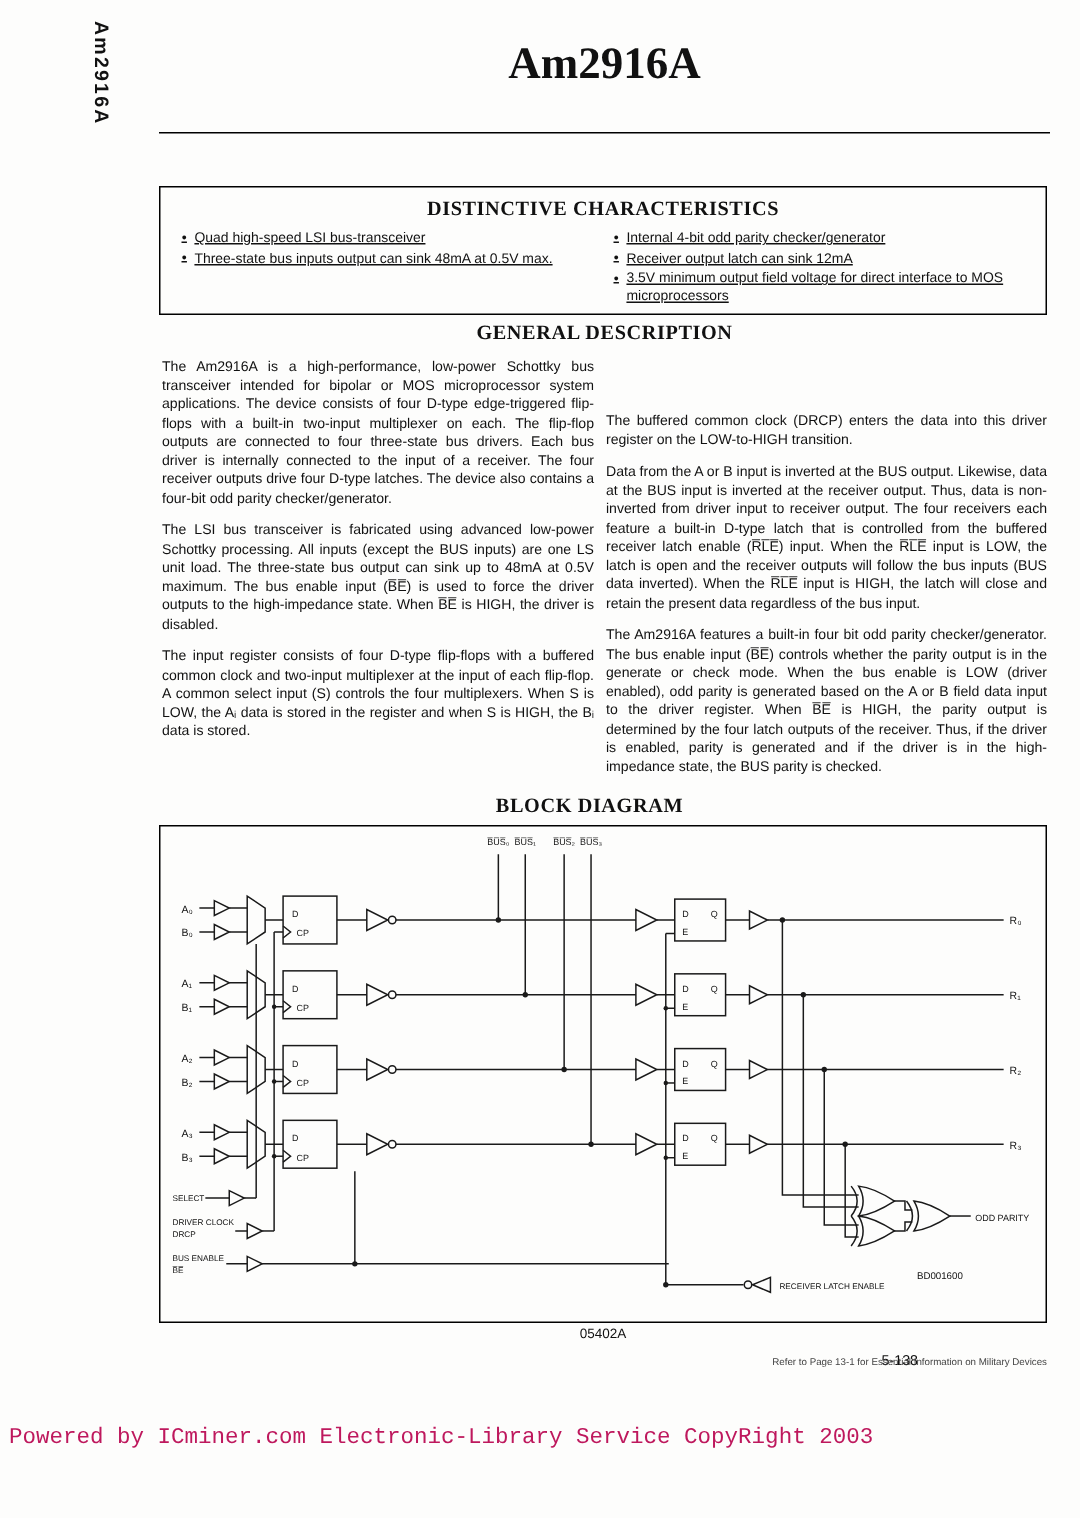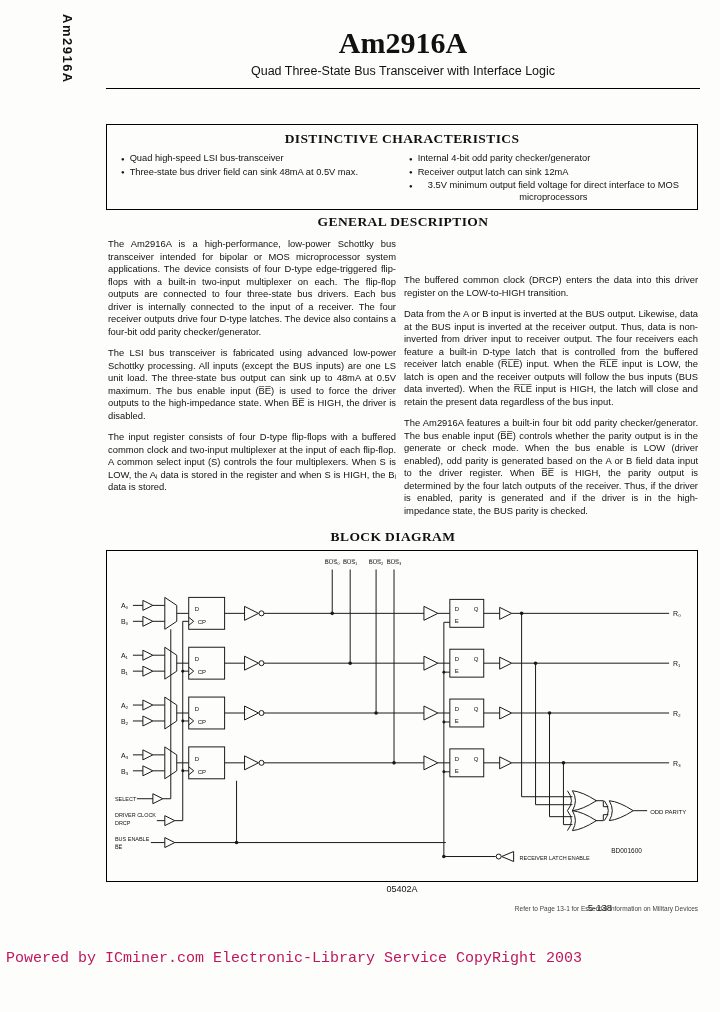--- a/index.html
+++ b/index.html
@@ -29,23 +29,23 @@
   }
   .dc-box{
     position:absolute; left:106px; top:124px; width:590px; height:84px;
     border:1.3px solid #000;
   }
   .section-heading{
     font-family:"Liberation Serif","DejaVu Serif",serif;
     font-weight:bold; font-size:13.5px; letter-spacing:.4px; text-align:center;
   }
   .dc-heading{ margin-top:6px; }
-  .dc-cols{ position:absolute; top:28px; left:14px; right:8px; display:flex; }
+  .dc-cols{ position:absolute; top:28px; left:14px; right:8px; display:flex;text-decoration:underline; }
   .dc-col-left{ width:272px; }
-  .dc-col-right{ flex:1; margin-left:16px;text-align:center; }
+  .dc-col-right{ flex:1; margin-left:16px; }
   .bullet{ display:flex; gap:5px; font-size:9.3px; line-height:1.25; margin-bottom:2px;}
   .bullet .dot{ font-size:6px; line-height:1; margin-top:2.5px; }
   .gd-heading{ position:absolute; left:106px; top:214px; width:594px; }
   .gd-left{ position:absolute; left:108px; top:238px; width:288px; }
   .gd-right{ position:absolute; left:404px; top:238px; width:294px;margin-top:36px; }
   .body-col{ font-size:9.4px; line-height:1.33; text-align:justify; }
   .body-col p{ margin:0 0 9px 0; }
   .bd-heading{ position:absolute; left:96px; top:529px; width:594px; }
   .bd-box{
     position:absolute; left:106px; top:550px; width:590px; height:330px;
@@ -79,34 +79,33 @@
   svg text.t65{ font-size:6.5px; }
 </style>
 </head>
 <body>
 
 <div class="page">
 
   <div class="side-label">Am2916A</div>
 
   <div class="title">Am2916A</div>
-  <div class="subtitle">Quad Three-State Bus Transceiver with Interface Logic</div>
   <div class="header-rule"></div>
 
   <div class="dc-box">
     <div class="section-heading dc-heading">DISTINCTIVE CHARACTERISTICS</div>
     <div class="dc-cols">
       <div class="dc-col-left">
         <div class="bullet">
           <span class="dot">●</span>
           <span>Quad high-speed LSI bus-transceiver</span>
         </div>
         <div class="bullet">
           <span class="dot">●</span>
-          <span>Three-state bus driver field can sink 48mA at 0.5V max.</span>
+          <span>Three-state bus inputs output can sink 48mA at 0.5V max.</span>
         </div>
       </div>
       <div class="dc-col-right">
         <div class="bullet">
           <span class="dot">●</span>
           <span>Internal 4-bit odd parity checker/generator</span>
         </div>
         <div class="bullet">
           <span class="dot">●</span>
           <span>Receiver output latch can sink 12mA</span>

